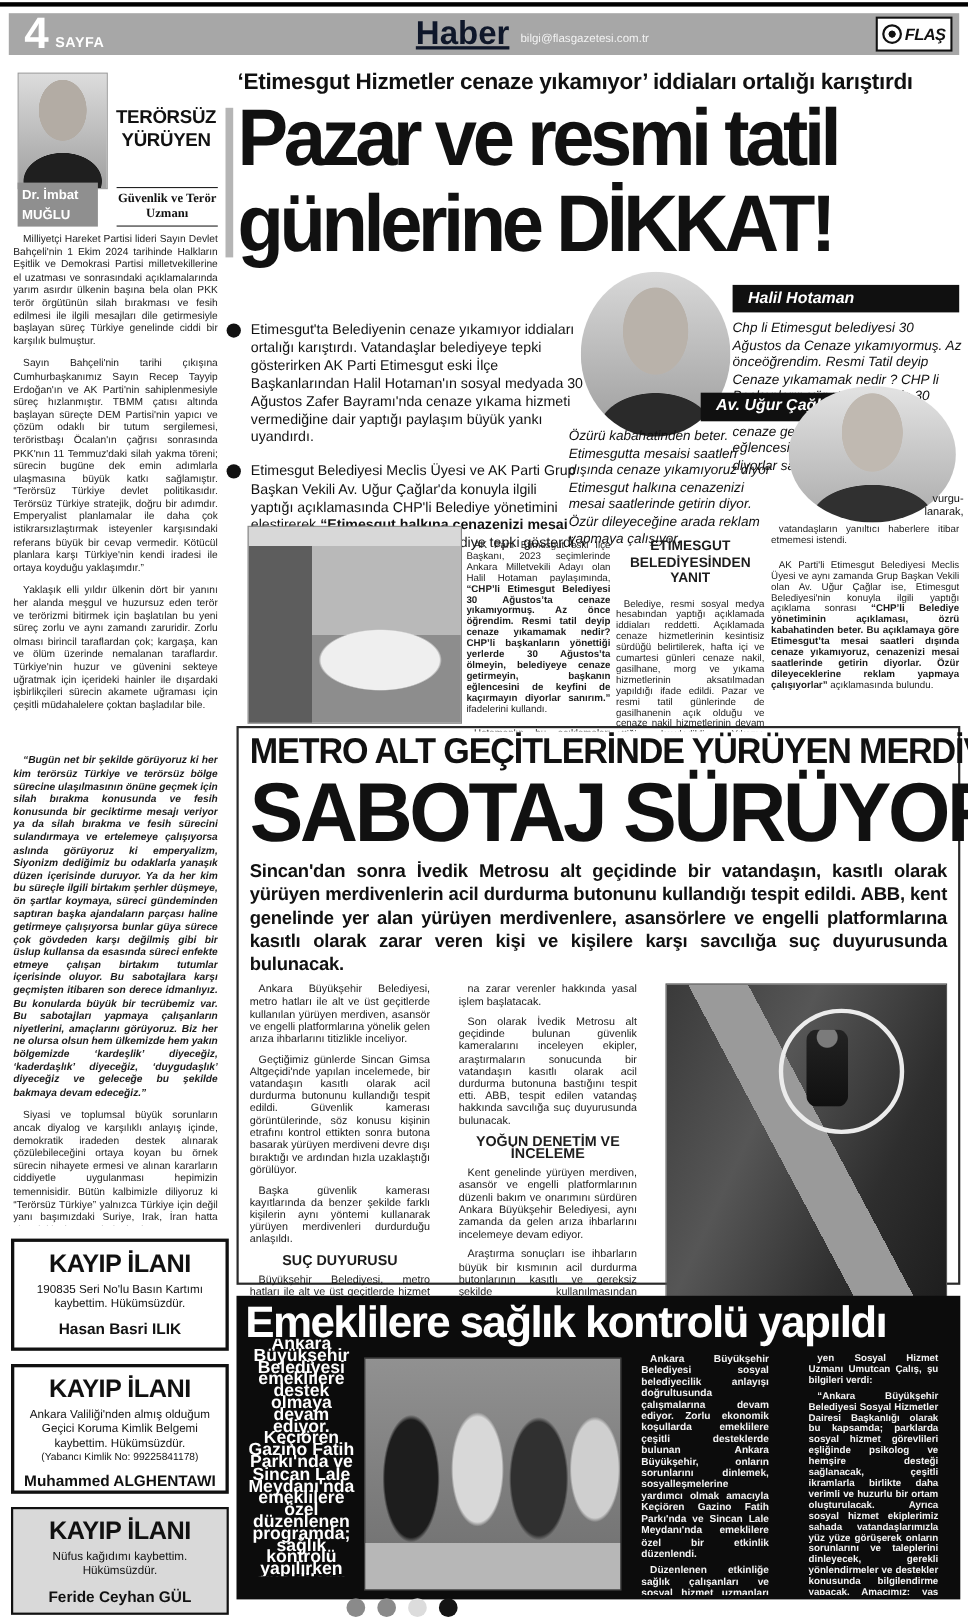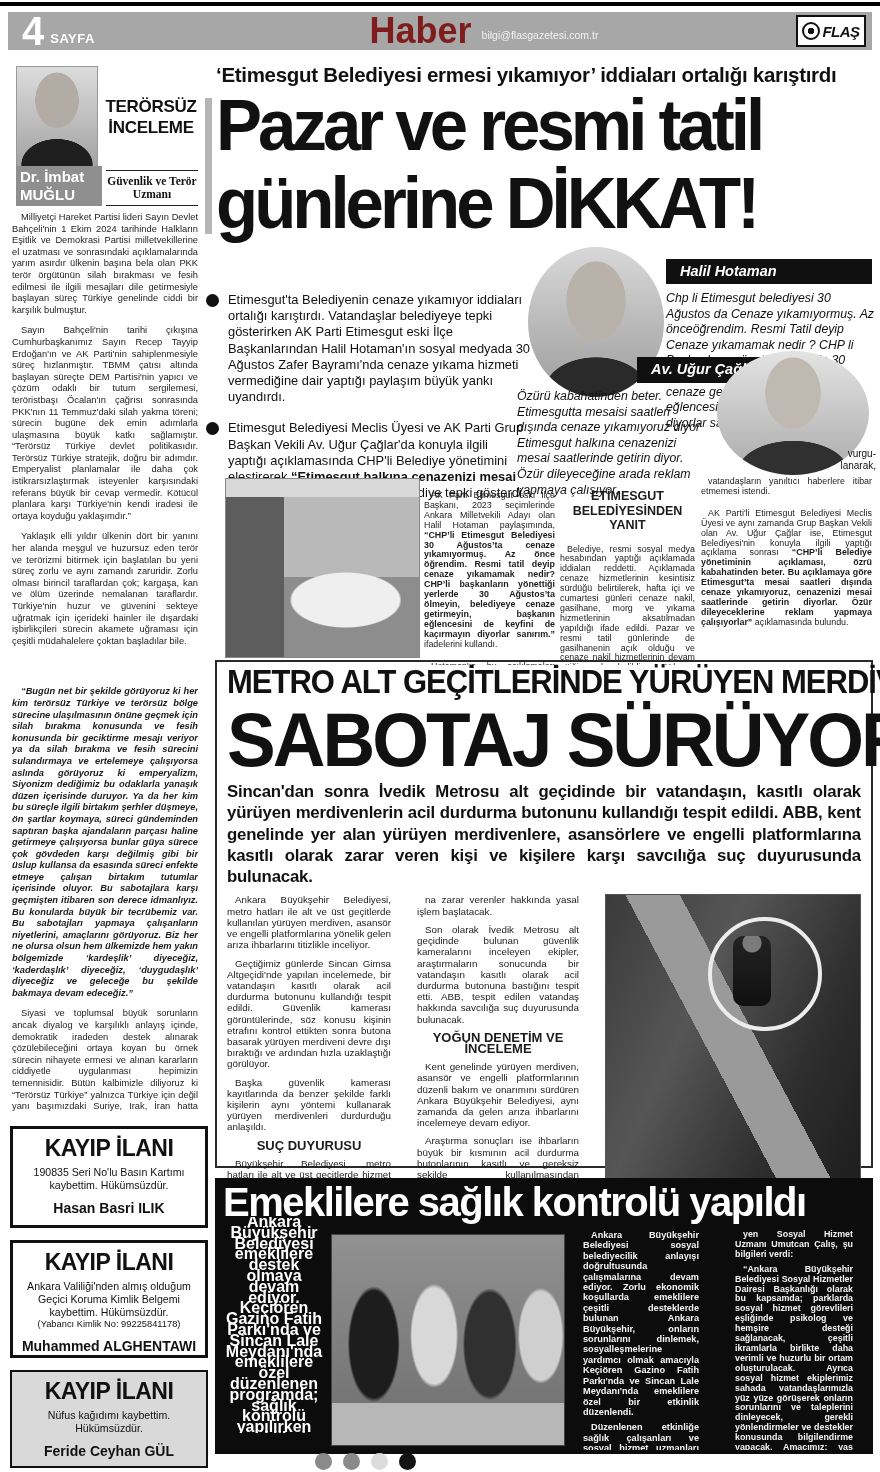--- a/index.html
+++ b/index.html
@@ -7,39 +7,39 @@
         font-family:"Liberation Sans",sans-serif;color:#111;overflow:hidden;}
   .abs{position:absolute;}
   .top-rule{left:0;top:2px;width:880px;height:4px;background:#000;}
 
   
   .masthead{left:8px;top:12px;width:864px;height:38px;background:#a7a7a7;display:flex;align-items:center;}
   .mh-left{display:flex;align-items:flex-end;gap:6px;padding-left:14px;width:150px;}
   .mh-num{font-size:40px;font-weight:800;color:#fff;line-height:36px;}
   .mh-word{font-size:13px;font-weight:800;color:#fff;padding-bottom:3px;letter-spacing:.5px;}
   .mh-center{flex:1;display:flex;align-items:flex-end;justify-content:center;gap:10px;}
-  .mh-section{font-size:36px;font-weight:800;color:#7f1d1d;line-height:30px;}
+  .mh-section{font-size:30px;font-weight:800;color:#0f172a;line-height:30px;text-decoration:underline;}
   .mh-email{font-size:10.5px;color:#f2f2f2;padding-bottom:5px;}
   .mh-logo{width:66px;height:28px;background:#fff;border:2px solid #111;margin-right:6px;
            display:flex;align-items:center;justify-content:center;gap:2px;}
   .logo-ic{width:14px;height:14px;border:2px solid #111;border-radius:50%;
            background:radial-gradient(circle at 50% 50%, #111 0 3px, transparent 3.5px);}
   .logo-tx{font-size:15px;font-weight:800;font-style:italic;letter-spacing:-.5px;}
 
   
   .columnist{left:10px;top:62px;width:192px;height:1058px;}
   .cw-photo{position:absolute;left:6px;top:4px;width:80px;height:104px;border:1px solid #999;
       background:
         radial-gradient(ellipse 22px 28px at 50% 32%, #b3aca4 98%, transparent),
         radial-gradient(ellipse 36px 26px at 50% 94%, #1f1f1f 98%, transparent),
         linear-gradient(180deg,#dcdcdc,#a0a0a0);}
   .cw-title{position:absolute;left:94px;top:34px;width:94px;text-align:center;
             font-size:17px;font-weight:800;line-height:21px;letter-spacing:-.3px;}
-  .cw-badge{position:absolute;left:6px;top:104px;width:86px;background:#8f8f8f;color:#fff;
-            font-size:15px;font-weight:800;line-height:18px;padding:2px 4px;box-sizing:border-box;}
+  .cw-badge{position:absolute;left:6px;top:104px;width:73px;background:#8f8f8f;color:#fff;
+            font-size:12px;font-weight:800;line-height:18px;padding:2px 4px;box-sizing:border-box;}
   .cw-role{position:absolute;left:96px;top:108px;width:92px;text-align:center;
            font-family:"Liberation Serif",serif;font-weight:bold;font-size:11.5px;line-height:13px;
            border-top:1.5px solid #222;border-bottom:1.5px solid #222;padding:4px 0;}
   .cw-text{position:absolute;left:2px;top:150px;width:186px;height:902px;overflow:hidden;
            font-size:9.3px;line-height:11.6px;text-align:justify;color:#1c1c1c;}
   .cw-text p{margin:0 0 9px;text-indent:9px;}
   .cw-text p.q{font-style:italic;font-weight:bold;margin-top:39px;}
 
   
   .kayip{left:10px;width:198px;border:3px solid #111;background:#fff;box-sizing:border-box;
@@ -159,37 +159,37 @@
       <span class="mh-email">bilgi@flasgazetesi.com.tr</span>
     </div>
     <div class="mh-logo">
       <span class="logo-ic"></span>
       <span class="logo-tx">FLAŞ</span>
     </div>
   </header>
 
   <aside class="abs columnist">
     <div class="cw-photo"></div>
-    <div class="cw-title">TERÖRSÜZ İNCELEME</div>
+    <div class="cw-title">TERÖRSÜZ YÜRÜYEN</div>
     <div class="cw-badge">
       <div>Dr. İmbat</div>
       <div>MUĞLU</div>
     </div>
     <div class="cw-role">Güvenlik ve Terör Uzmanı</div>
     <div class="cw-text">
       <p>Milliyetçi Hareket Partisi lideri Sayın Devlet Bahçeli'nin 1 Ekim 2024 tarihinde Halkların Eşitlik ve Demokrasi Partisi milletvekillerine el uzatması ve sonrasındaki açıklamalarında yarım asırdır ülkenin başına bela olan PKK terör örgütünün silah bırakması ve fesih edilmesi ile ilgili mesajları dile getirmesiyle başlayan süreç Türkiye genelinde ciddi bir karşılık bulmuştur.</p>
       <p>Sayın Bahçeli'nin tarihi çıkışına Cumhurbaşkanımız Sayın Recep Tayyip Erdoğan'ın ve AK Parti'nin sahiplenmesiyle süreç hızlanmıştır. TBMM çatısı altında başlayan süreçte DEM Partisi'nin yapıcı ve çözüm odaklı bir tutum sergilemesi, teröristbaşı Öcalan'ın çağrısı sonrasında PKK'nın 11 Temmuz'daki silah yakma töreni; sürecin bugüne dek emin adımlarla ulaşmasına büyük katkı sağlamıştır. “Terörsüz Türkiye devlet politikasıdır. Terörsüz Türkiye stratejik, doğru bir adımdır. Emperyalist planlamalar ile daha çok istikrarsızlaştırmak isteyenler karşısındaki referans büyük bir cevap vermedir. Kötücül planlara karşı Türkiye'nin kendi iradesi ile ortaya koyduğu yaklaşımdır.”</p>
       <p>Yaklaşık elli yıldır ülkenin dört bir yanını her alanda meşgul ve huzursuz eden terör ve terörizmi bitirmek için başlatılan bu yeni süreç zorlu ve aynı zamandı zaruridir. Zorlu olması birincil taraflardan çok; kargaşa, kan ve ölüm üzerinde nemalanan taraflardır. Türkiye'nin huzur ve güvenini sekteye uğratmak için içerideki hainler ile dışardaki işbirlikçileri sürecin akamete uğraması için çeşitli müdahalelere çoktan başladılar bile.</p>
       <p class="q">“Bugün net bir şekilde görüyoruz ki her kim terörsüz Türkiye ve terörsüz bölge sürecine ulaşılmasının önüne geçmek için silah bırakma konusunda ve fesih konusunda bir geciktirme mesajı veriyor ya da silah bırakma ve fesih sürecini sulandırmaya ve ertelemeye çalışıyorsa aslında görüyoruz ki emperyalizm, Siyonizm dediğimiz bu odaklarla yanaşık düzen içerisinde duruyor. Ya da her kim bu süreçle ilgili birtakım şerhler düşmeye, ön şartlar koymaya, süreci gündeminden saptıran başka ajandaların parçası haline getirmeye çalışıyorsa bunlar güya sürece çok gövdeden karşı değilmiş gibi bir üslup kullansa da esasında süreci enfekte etmeye çalışan birtakım tutumlar içerisinde oluyor. Bu sabotajlara karşı geçmişten itibaren son derece idmanlıyız. Bu konularda büyük bir tecrübemiz var. Bu sabotajları yapmaya çalışanların niyetlerini, amaçlarını görüyoruz. Biz her ne olursa olsun hem ülkemizde hem yakın bölgemizde ‘kardeşlik’ diyeceğiz, ‘kaderdaşlık’ diyeceğiz, ‘duygudaşlık’ diyeceğiz ve geleceğe bu şekilde bakmaya devam edeceğiz.”</p>
       <p>Siyasi ve toplumsal büyük sorunların ancak diyalog ve karşılıklı anlayış içinde, demokratik iradeden destek alınarak çözülebileceğini ortaya koyan bu örnek sürecin nihayete ermesi ve alınan kararların ciddiyetle uygulanması hepimizin temennisidir. Bütün kalbimizle diliyoruz ki “Terörsüz Türkiye” yalnızca Türkiye için değil yanı başımızdaki Suriye, Irak, İran hatta civardaki bütün bölgelerde çatışma ve gerginliklerin sona erdirilmesine katkı sağlayacaktır.</p>
 
     </div>
   </aside>
 
-  <div class="abs kicker">‘Etimesgut Belediyesi ermesi yıkamıyor’ iddiaları ortalığı karıştırdı</div>
+  <div class="abs kicker">‘Etimesgut Hizmetler cenaze yıkamıyor’ iddiaları ortalığı karıştırdı</div>
   <div class="abs hl-bar"></div>
   <div class="abs headline">
     <div>Pazar ve resmi tatil</div>
     <div>günlerine DİKKAT!</div>
   </div>
 
   <div class="abs bullets">
     <div class="bullet">
       <span class="bdot"></span>
       <span>Etimesgut'ta Belediyenin cenaze yıkamıyor iddiaları ortalığı karıştırdı. Vatandaşlar belediyeye tepki gösterirken AK Parti Etimesgut eski İlçe Başkanlarından Halil Hotaman'ın sosyal medyada 30 Ağustos Zafer Bayramı'nda cenaze yıkama hizmeti vermediğine dair yaptığı paylaşım büyük yankı uyandırdı.</span>

